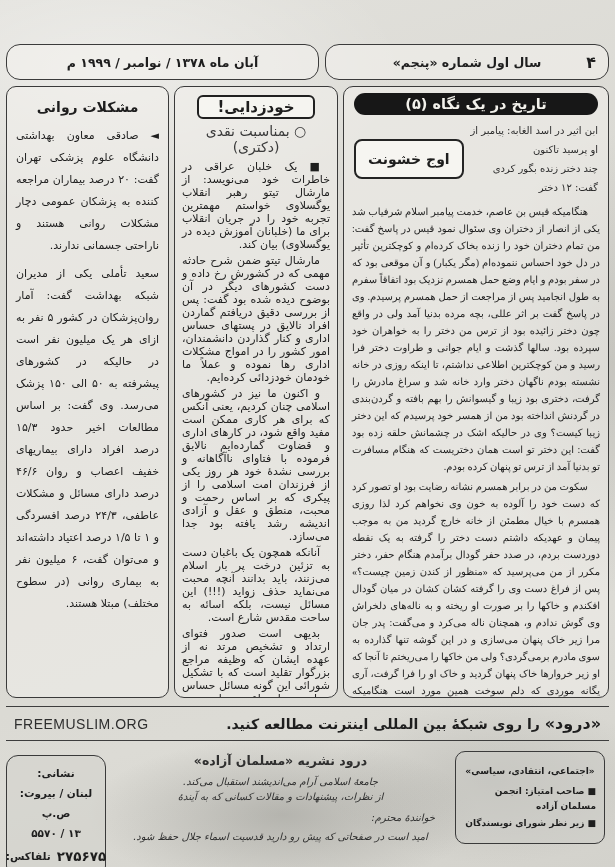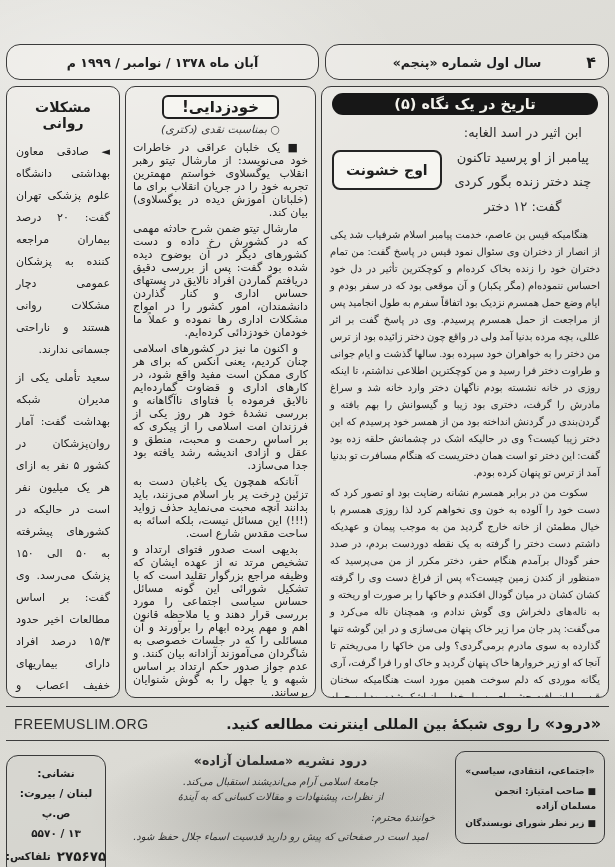--- a/index.html
+++ b/index.html
@@ -32,48 +32,48 @@
   .mast-right .pagenum { position:absolute; right:12px; font-size:16px; }
   .mast-left { flex:1; }
 
   
   .columns { display:flex; gap:5px; height:612px; }
   .col {
     border:1.5px solid #3a3a3a; border-radius:10px;
     background:rgba(243,242,237,0.5);
     box-sizing:border-box; overflow:hidden;
   }
-  .col-main { width:288px; padding:4px 8px; }
-  .col-mid  { width:191px; padding:4px 7px; }
+  .col-main { width:266px; padding:4px 8px; }
+  .col-mid  { width:164px; padding:4px 7px; }
   .col-left { flex:1; padding:4px 9px; }
 
   .headline-bar {
     background:#171717; color:#f3f2ec;
     border-radius:12px; text-align:center;
     font-weight:bold; font-size:14.5px;
     padding:3px 8px; margin:2px 2px 6px 2px;
   }
   .lead-row { display:flex; align-items:center; gap:6px; margin:0 2px 6px 2px; }
-  .lead-text { flex:1; font-size:13px; line-height:1.9; text-align:center; color:#2c2c2c; }
+  .lead-text { flex:1; font-size:10px; line-height:1.9; text-align:right; color:#2c2c2c; }
   .kicker-box {
     border:2px solid #242424; border-radius:8px;
     background:rgba(251,250,246,0.75);
     font-weight:bold; font-size:14px;
     padding:10px 12px; white-space:nowrap;
   }
   .body-main { font-size:10px; line-height:17px; text-align:justify; }
   .body-main p { margin:0 0 3px 0; text-indent:12px;font-family:Liberation Serif, serif; }
 
   .mid-title {
     border:2px solid #202020; border-radius:6px;
     background:rgba(251,250,246,0.65);
     font-weight:bold; font-size:15px; text-align:center;
     width:max-content; margin:4px auto 4px auto; padding:1px 18px;
   }
-  .mid-byline { font-size:11px; text-align:center; color:#3a3a3a; margin-bottom:5px;font-style:italic; }
+  .mid-byline { font-size:14px; text-align:center; color:#3a3a3a; margin-bottom:5px; }
   .body-mid { font-size:11px; line-height:13px; text-align:justify; }
   .body-mid p { margin:0 0 3px 0; text-indent:10px; }
 
   .left-title { font-weight:bold; font-size:14px; text-align:center; margin:8px 0 10px 0; }
   .body-left { font-size:11px; line-height:22px; text-align:justify; font-weight:500; }
   .body-left p { margin:0 0 6px 0; }
 
   
   .web-band {
     display:flex; justify-content:space-between; align-items:center;

